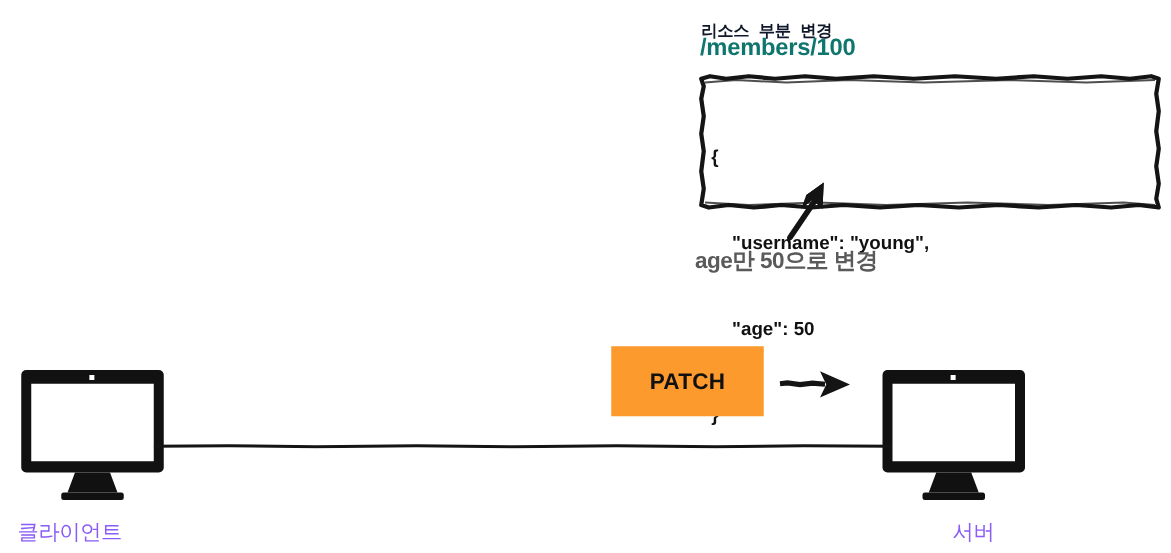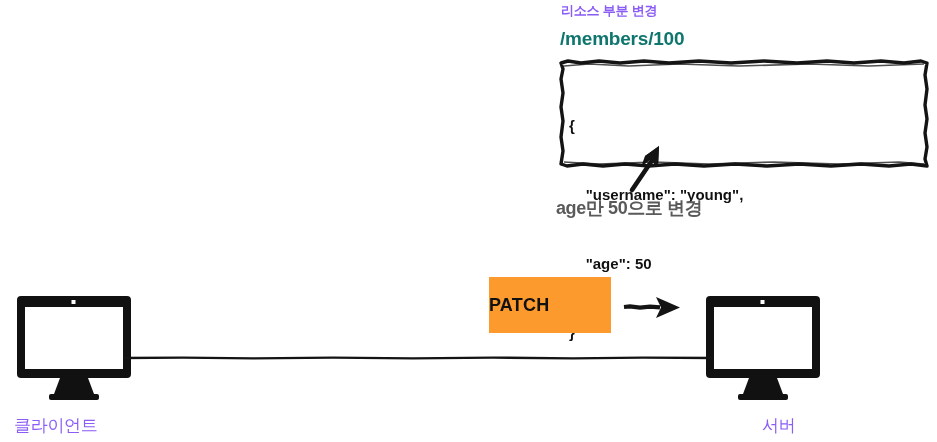--- a/index.html
+++ b/index.html
@@ -15,26 +15,27 @@
     width: 937px;
     height: 442px;
     background: #ffffff;
     overflow: hidden;
   }
 
   
   .section-title {
     position: absolute;
     left: 561px;
-    top: 2px;
+    top: 16px;
     font-size: 13px;
     font-weight: bold;
-    color: #8b5cf6;
+    color: #0f172a;
     letter-spacing: -0.2px;
     white-space: nowrap;
+    font-family: Liberation Mono, monospace;
   }
   .resource-path {
     position: absolute;
     left: 560px;
     top: 28px;
     font-size: 19px;
     font-weight: bold;
     color: #0f766e;
     letter-spacing: -0.2px;
     white-space: nowrap;
@@ -120,21 +121,21 @@
 
   
   .patch-badge {
     position: absolute;
     left: 489px;
     top: 277px;
     width: 122px;
     height: 56px;
     display: flex;
     align-items: center;
-    justify-content: flex-start;
+    justify-content: center;
   }
   .patch-label {
     font-size: 18px;
     font-weight: bold;
     color: #111111;
     letter-spacing: 0.2px;
   }
 
   
   .patch-arrow {

